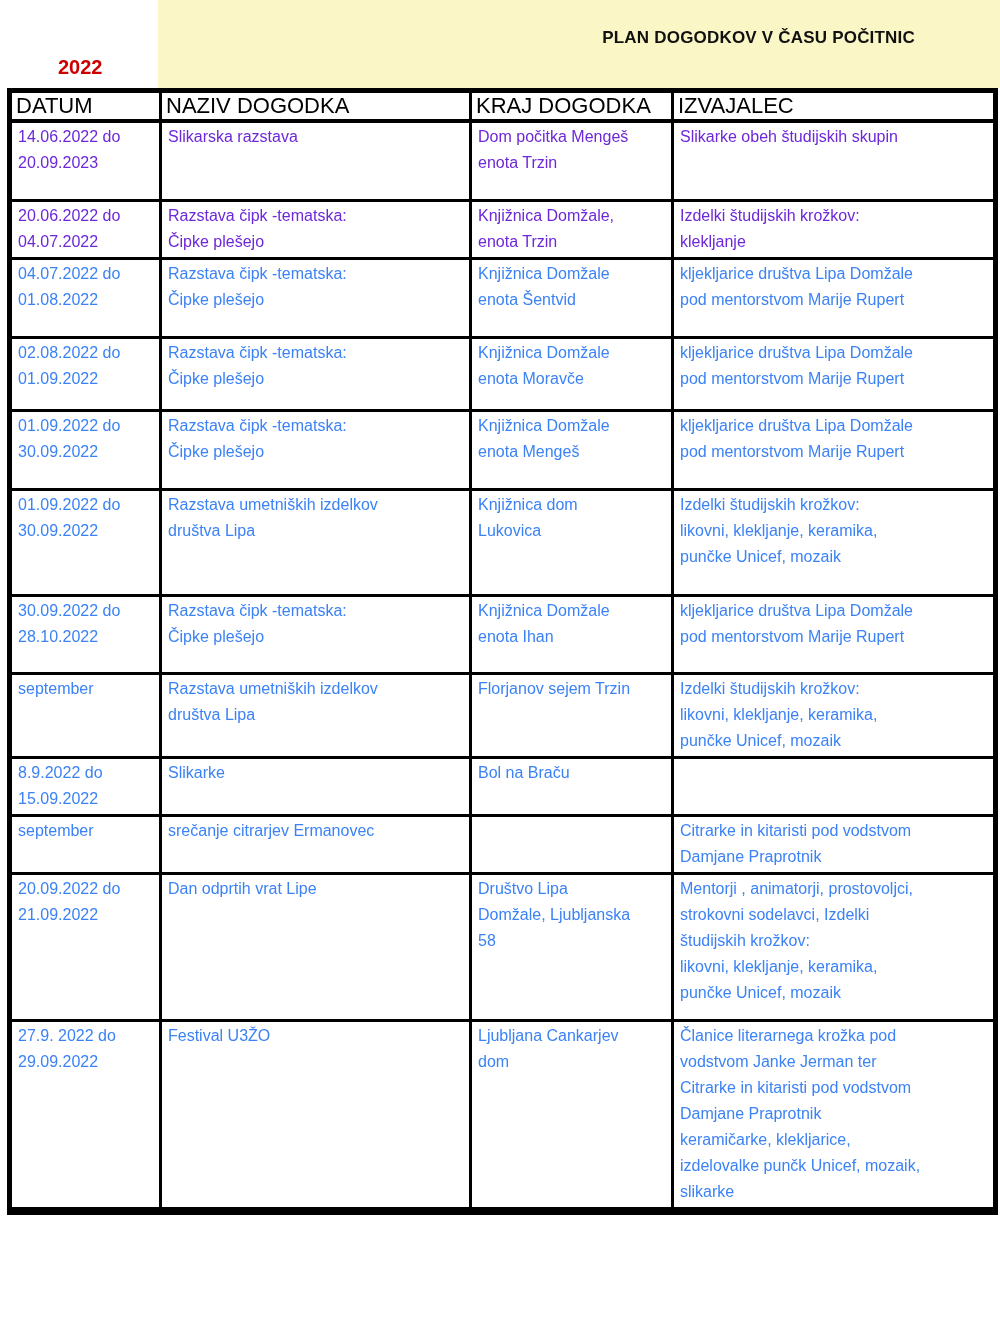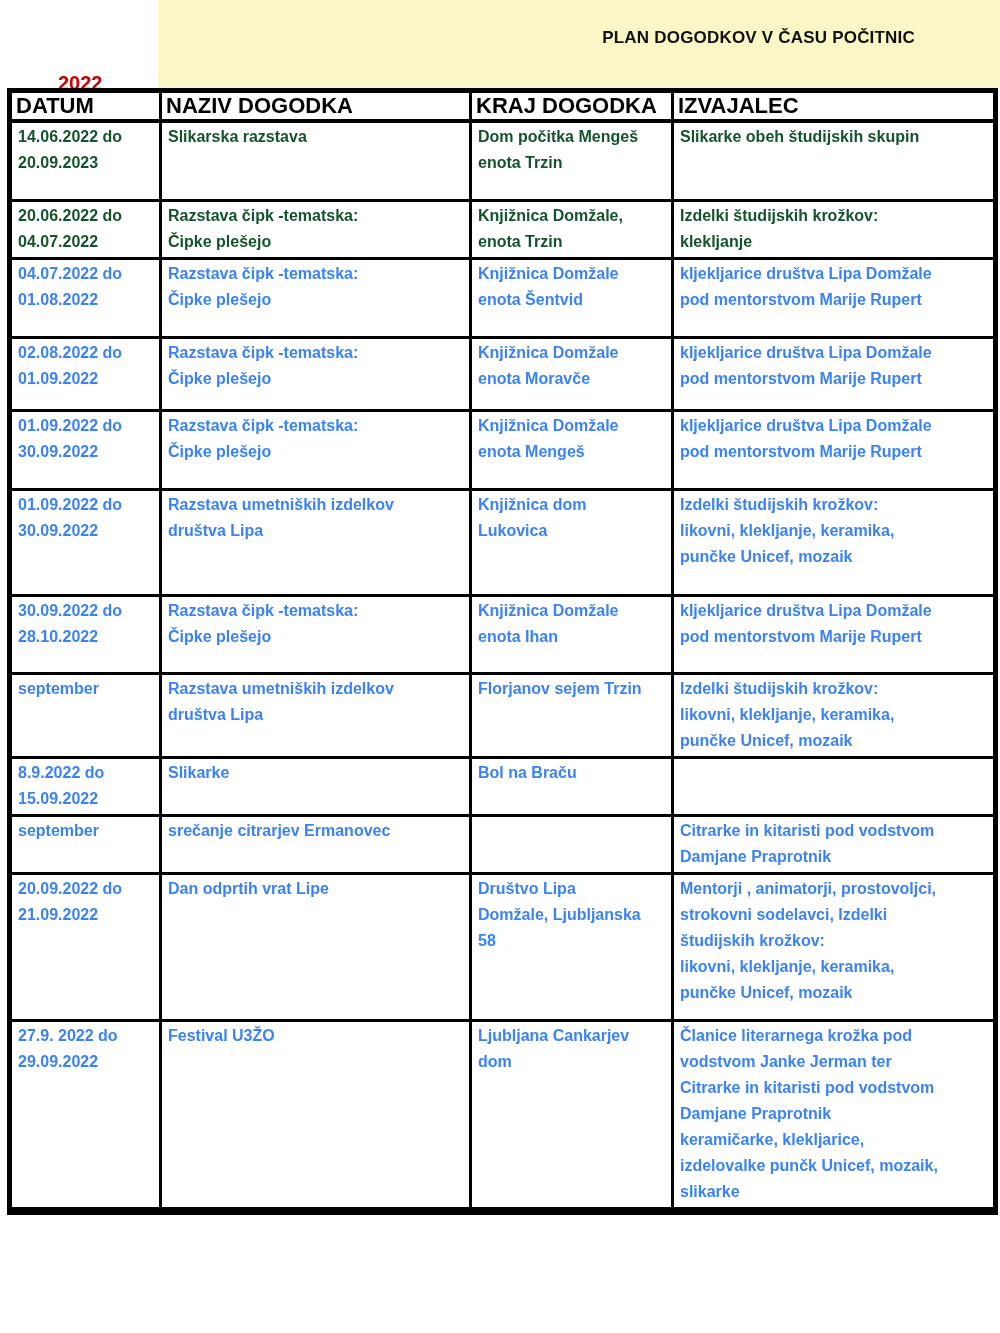--- a/index.html
+++ b/index.html
@@ -26,61 +26,61 @@
     right: 85px;
     font-size: 17px;
     font-weight: bold;
     color: #111111;
     letter-spacing: 0.2px;
     white-space: nowrap;
   }
   .year-label {
     position: absolute;
     left: 58px;
-    top: 72px;
+    top: 56px;
     font-size: 20px;
     font-weight: bold;
     color: #cc0000;
   }
   table.events {
     position: absolute;
     left: 7px;
     top: 88px;
     width: 986px;
     table-layout: fixed;
     border-collapse: collapse;
     border: 5px solid #000000;
     border-bottom: 8px solid #000000;
     box-sizing: border-box;
   }
   table.events th, table.events td {
     border: 3px solid #000000;
     box-sizing: border-box;
     overflow: hidden;
     text-align: left;
-    font-weight: bold;
+    font-weight: normal;
     margin-top: 29px;
   }
   table.events th {
     font-size: 22px;
     color: #000000;
     padding: 0 4px;
     height: 30px;
     white-space: nowrap;
     border-bottom: 4px solid #000000;
     vertical-align: middle;
   }
   table.events td {
     font-size: 16px;
     line-height: 26px;
     padding: 1px 6px 2px 6px;
     vertical-align: top;
     white-space: pre-line;
   }
-  tr.row-black td { color: #14532d; }
+  tr.row-black td { color: #6d28d9; }
   tr.row-green td { color: #3b82f6; }
   td.date-mid { vertical-align: middle; }
 </style>
 </head>
 <body>
 
 <div class="banner">
   <div class="page-title">PLAN DOGODKOV V ČASU POČITNIC</div>
 </div>
 

